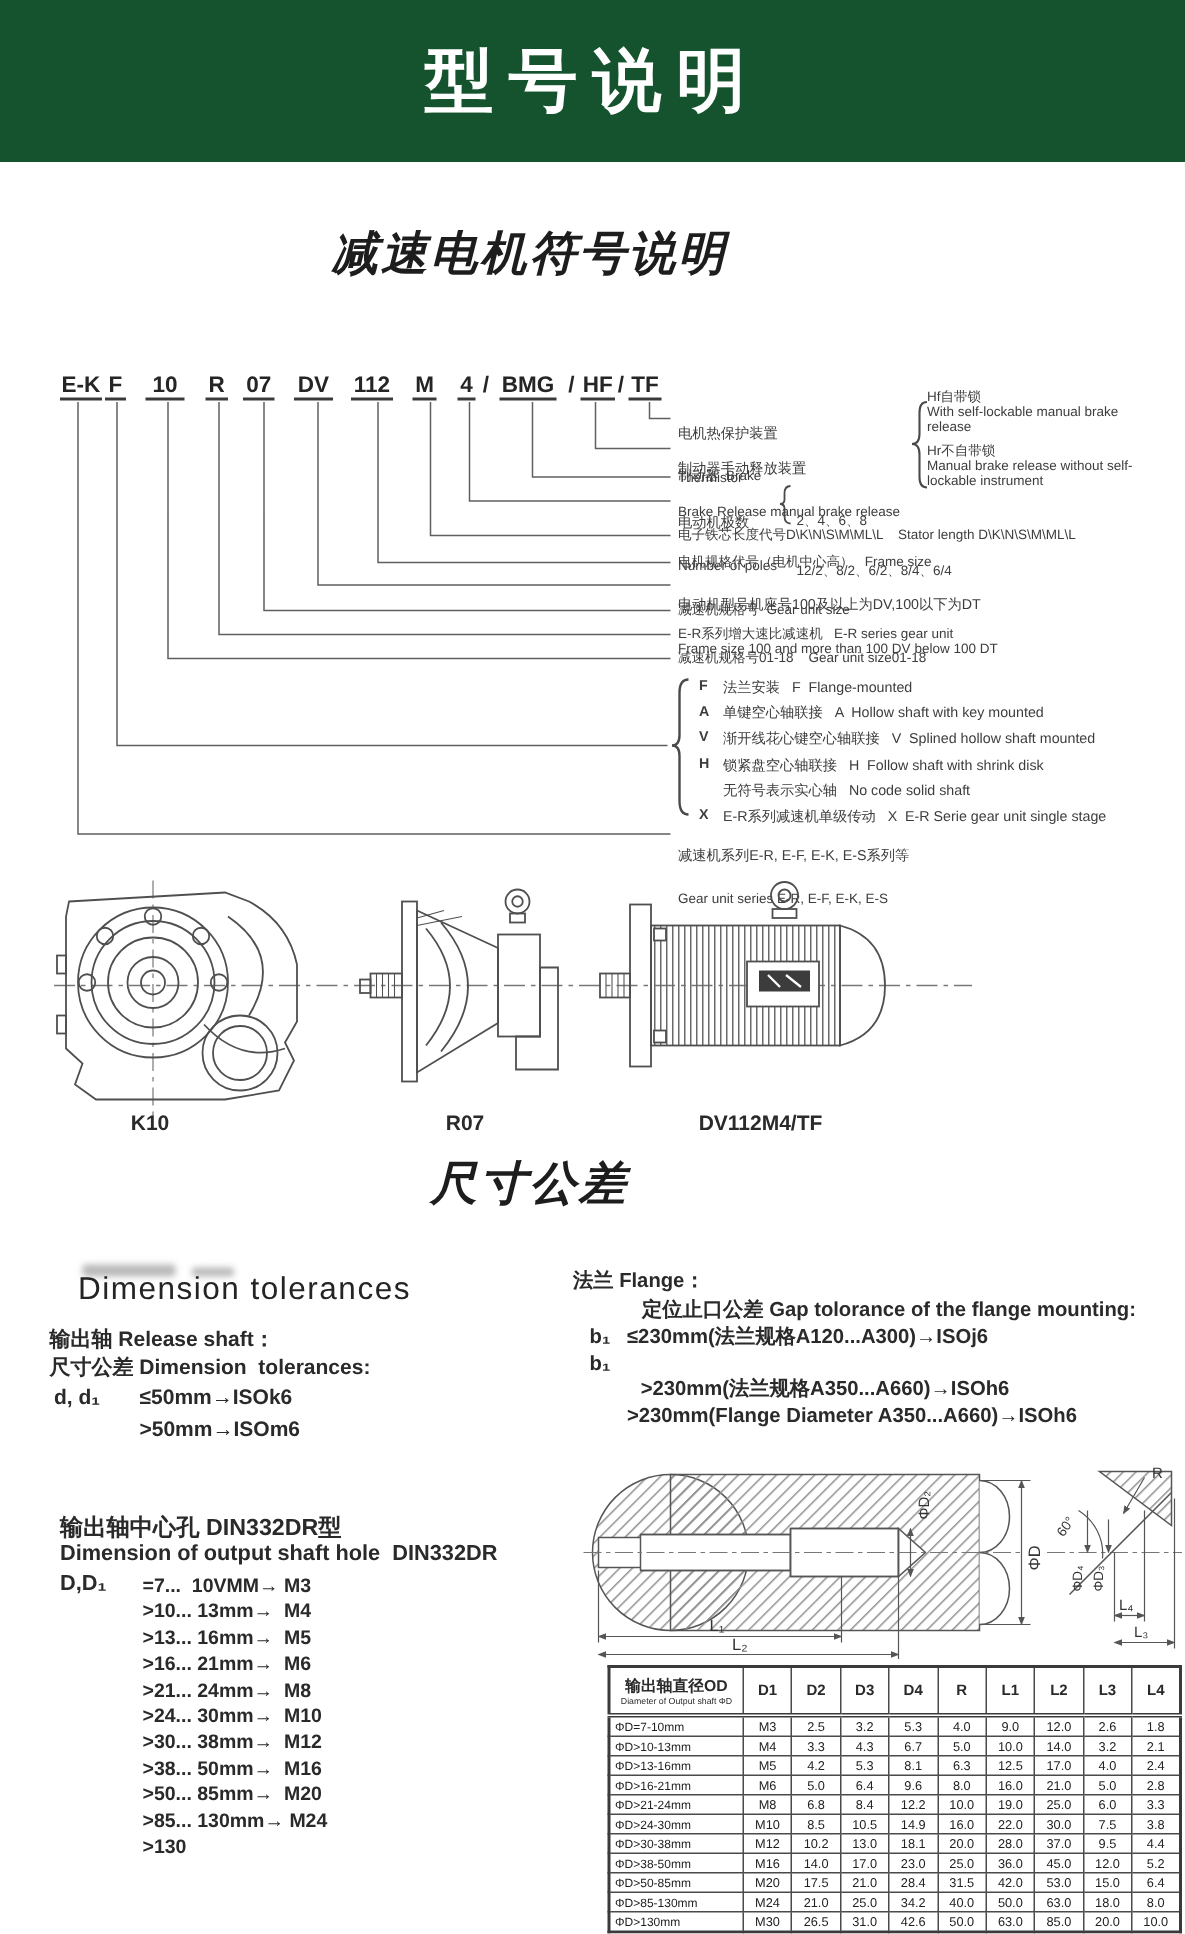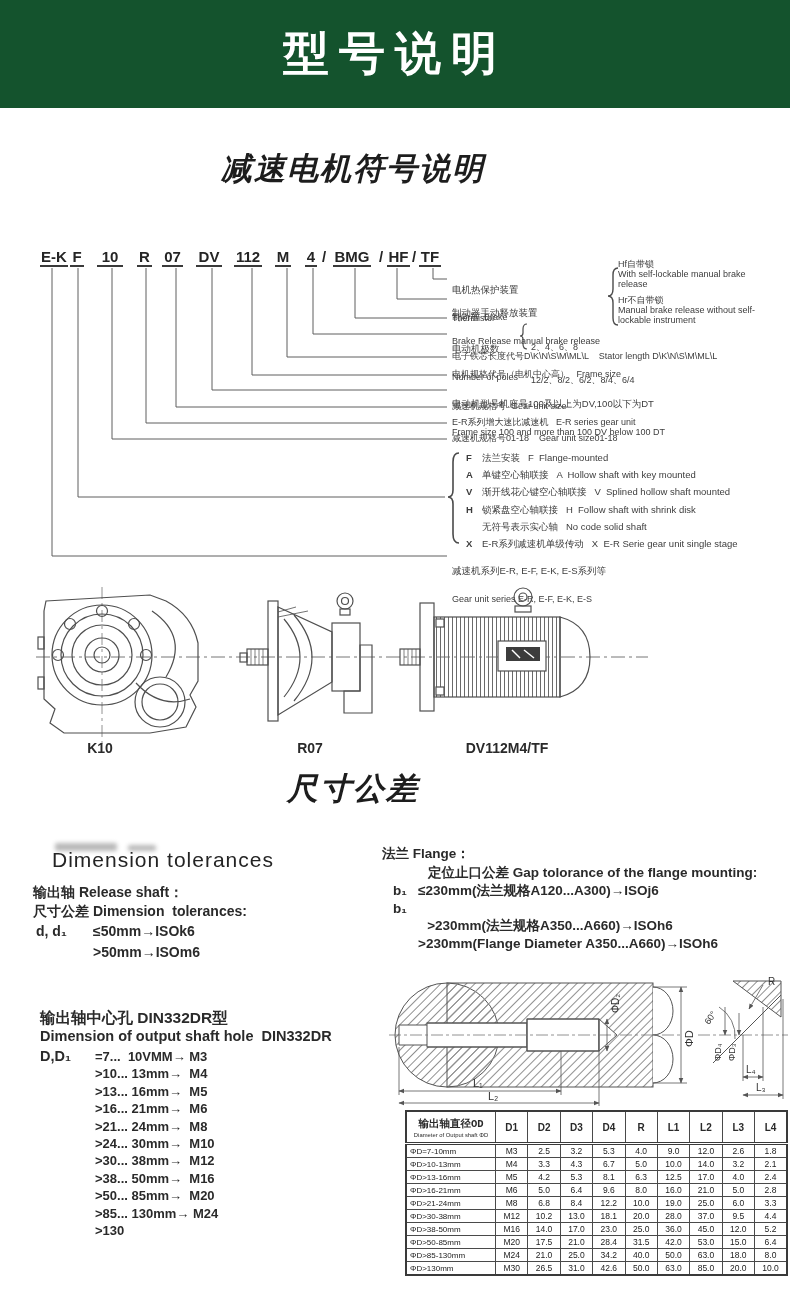--- a/index.html
+++ b/index.html
@@ -45,21 +45,21 @@
   #shaft-hole-rows .srow { font-size:13px; font-weight:600; color:#2a2a2a;
                            line-height:17.4px; white-space:pre-wrap; }
 
   
   #din-table { position:absolute; left:405px; top:1110px; width:383px;
                border-collapse:collapse; border:2px solid #3a3a3a; table-layout:fixed; }
   #din-table th, #din-table td { border:1px solid #4a4a4a; padding:0; }
   #din-table thead th { height:30px; font-size:10px; font-weight:bold; color:#2a2a2a;
                         border-bottom:3px double #3a3a3a; }
   #din-table th.lblcell { width:88px; }
-  #din-table th.lblcell .cn { font-size:10.5px; font-weight:bold;font-family:Liberation Mono, monospace; }
+  #din-table th.lblcell .cn { font-size:10.5px; font-weight:bold; }
   #din-table th.lblcell .en { font-size:6.5px; font-weight:normal; transform:scale(.9);}
   #din-table td { height:12px; font-size:8.5px; text-align:center; color:#222; }
   #din-table td.rowlbl { text-align:left; padding-left:3px; font-size:8px; }
 
   svg text { font-family:"Liberation Sans","DejaVu Sans",sans-serif; }
 </style>
 </head>
 <body>
 
 <div id="banner" class="abs">
@@ -410,20 +410,32 @@
         <td>6.8</td>
         <td>8.4</td>
         <td>12.2</td>
         <td>10.0</td>
         <td>19.0</td>
         <td>25.0</td>
         <td>6.0</td>
         <td>3.3</td>
       </tr>
       <tr>
+        <td class="rowlbl">ΦD&gt;24-30mm</td>
+        <td>M10</td>
+        <td>8.5</td>
+        <td>10.5</td>
+        <td>14.9</td>
+        <td>16.0</td>
+        <td>22.0</td>
+        <td>30.0</td>
+        <td>7.5</td>
+        <td>3.8</td>
+      </tr>
+      <tr>
         <td class="rowlbl">ΦD&gt;30-38mm</td>
         <td>M12</td>
         <td>10.2</td>
         <td>13.0</td>
         <td>18.1</td>
         <td>20.0</td>
         <td>28.0</td>
         <td>37.0</td>
         <td>9.5</td>
         <td>4.4</td>

